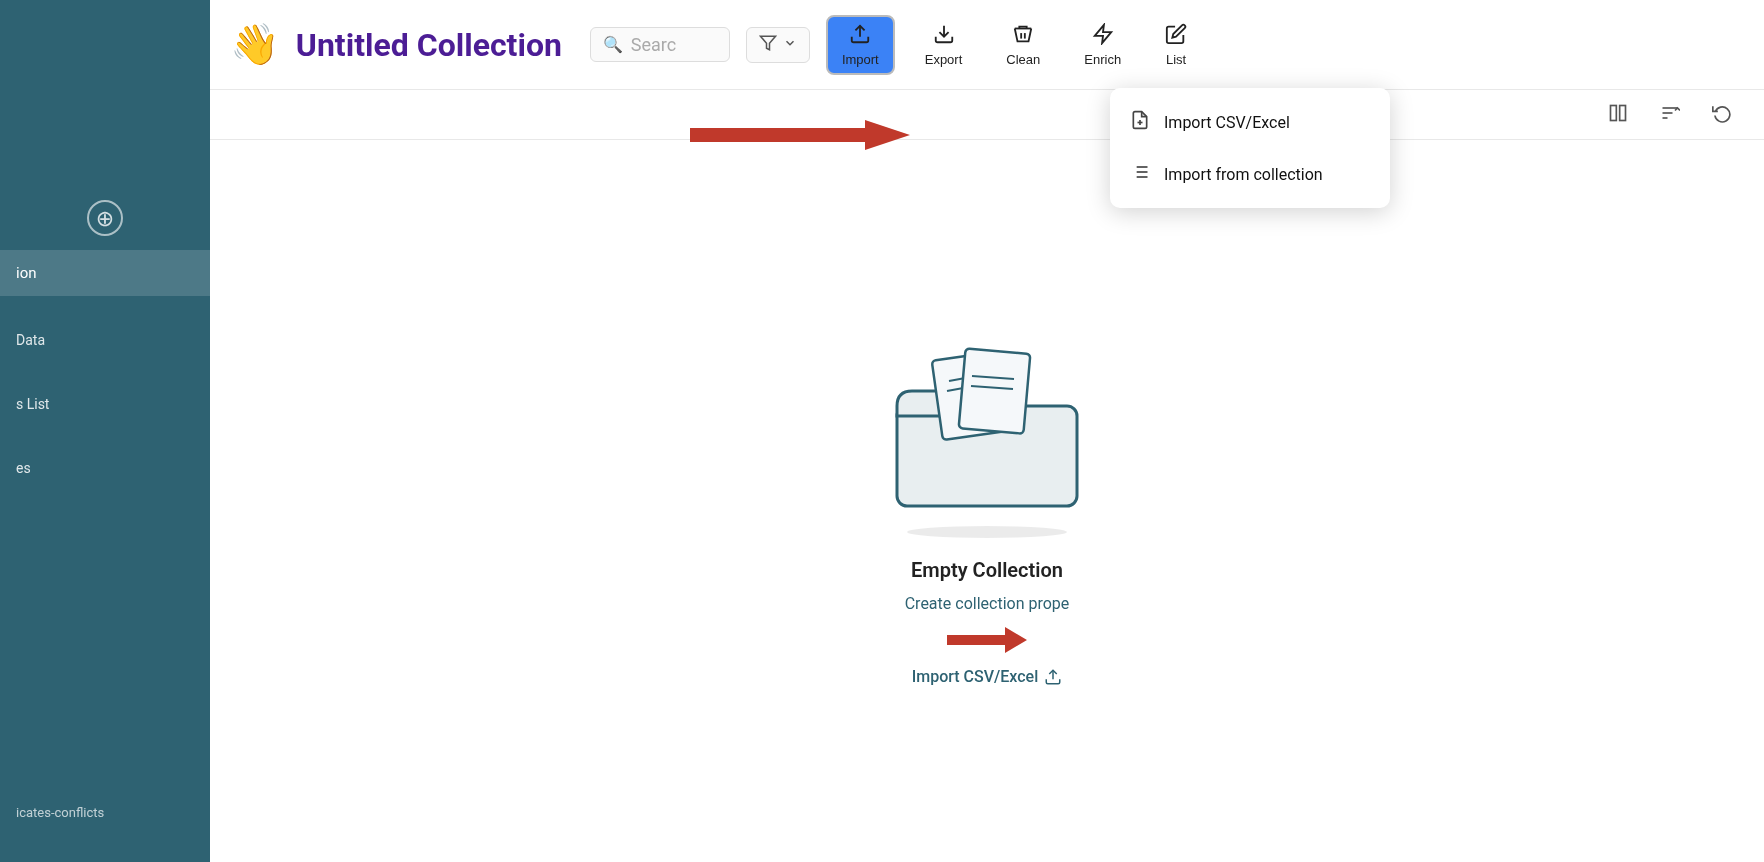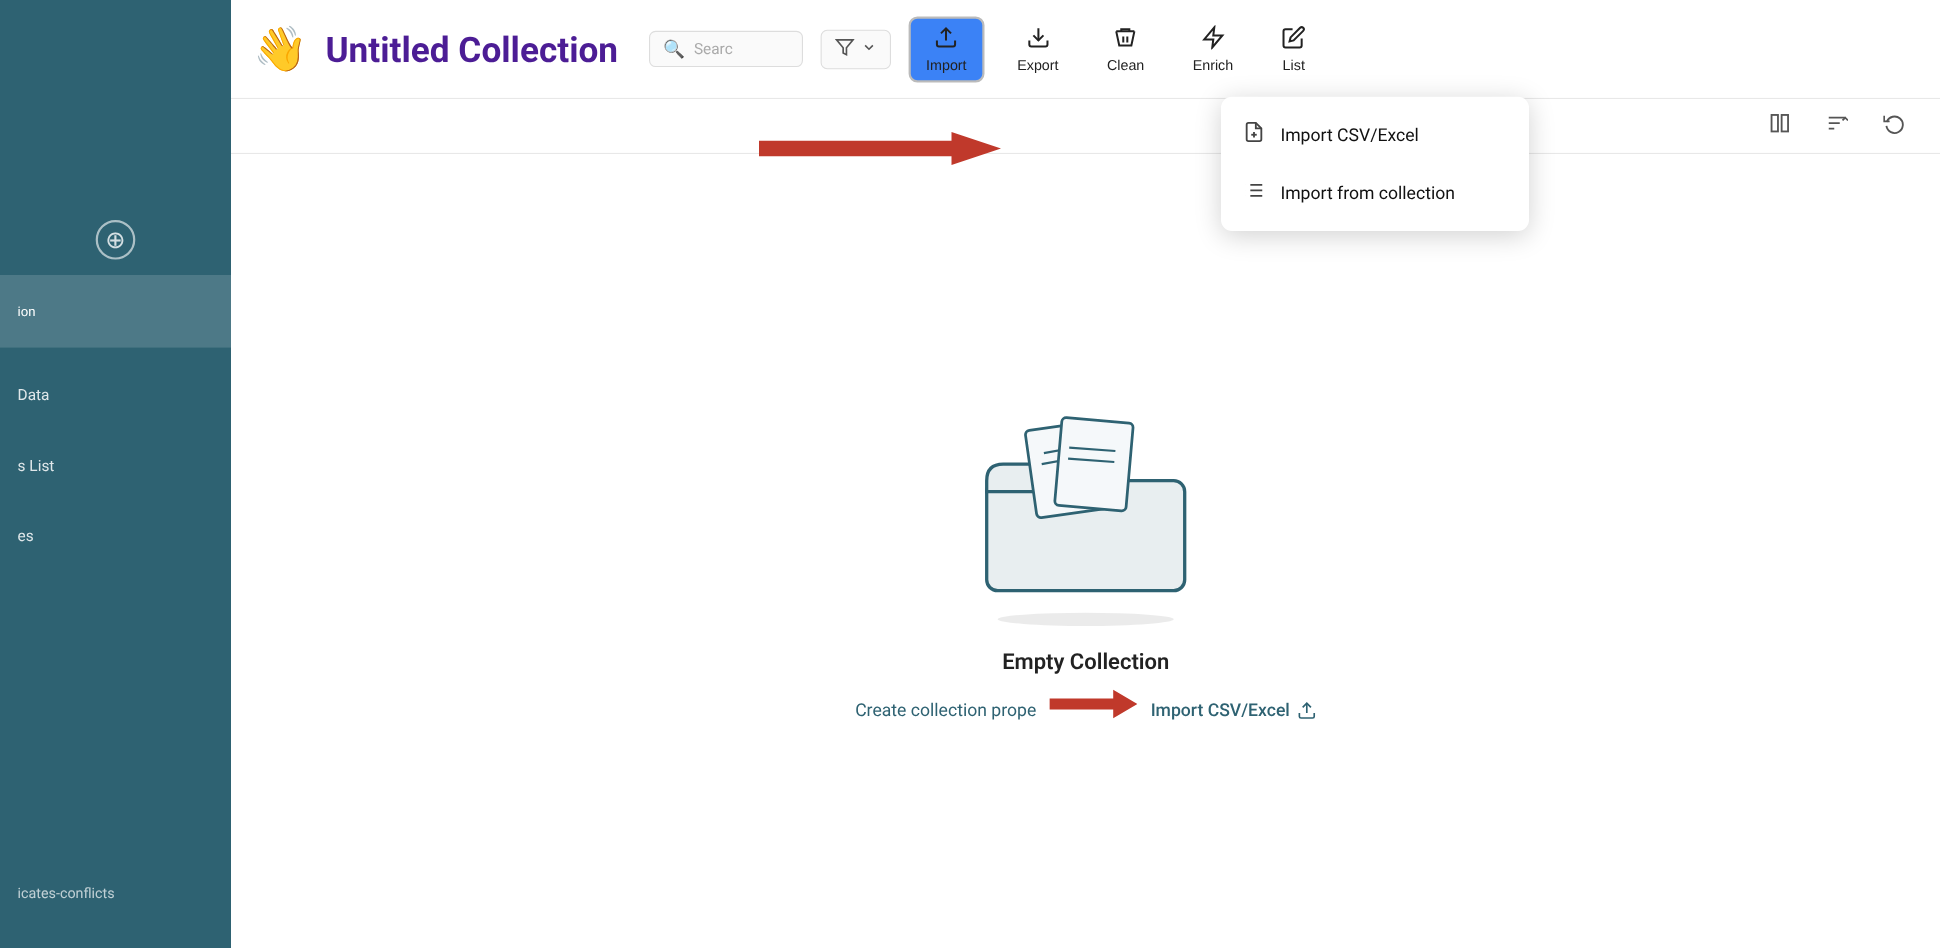--- a/index.html
+++ b/index.html
@@ -32,22 +32,22 @@
       align-items: center;
       justify-content: center;
       color: rgba(255,255,255,0.8);
       font-size: 22px;
       cursor: pointer;
       margin: 180px auto 10px auto;
     }
     .sidebar-item-active {
       background: rgba(255,255,255,0.15);
       color: #fff;
-      padding: 26px 16px;
-      font-size: 12px;
+      padding: 14px 16px;
+      font-size: 15px;
       cursor: pointer;
       margin-top: 4px;
     }
     .sidebar-item-label-full {
       color: rgba(255,255,255,0.85);
       padding: 12px 16px;
       font-size: 14px;
       cursor: pointer;
       margin-top: 24px;
     }
@@ -98,21 +98,21 @@
       gap: 8px;
       width: 140px;
       background: #fafafa;
     }
     .search-icon-svg {
       color: #999;
       font-size: 16px;
     }
     .search-input-text {
       color: #aaa;
-      font-size: 14px;
+      font-size: 18px;
     }
     .filter-btn {
       display: flex;
       align-items: center;
       gap: 6px;
       border: 1px solid #ddd;
       border-radius: 6px;
       padding: 6px 12px;
       cursor: pointer;
       background: #fafafa;
@@ -172,23 +172,24 @@
 
     .empty-title {
       font-size: 20px;
       font-weight: 600;
       color: #222;
       margin-bottom: 12px;
     }
 
     .empty-actions {
       display: flex;
-      align-items: flex-end;
+      align-items: center;
       gap: 12px;
       font-size: 16px;
+      flex-direction: column;
     }
     .action-link {
       color: #2e6272;
       cursor: pointer;
       text-decoration: none;
     }
     .import-csv-link {
       display: flex;
       align-items: center;
       gap: 6px;

